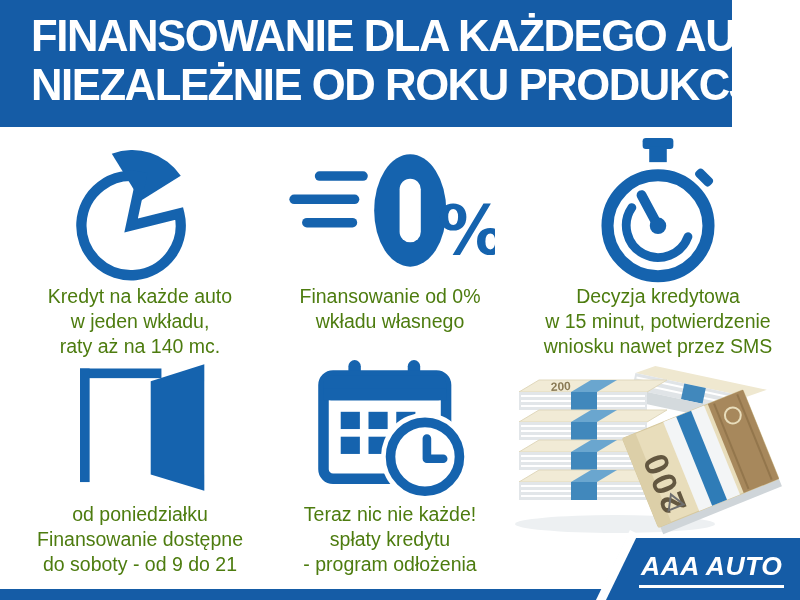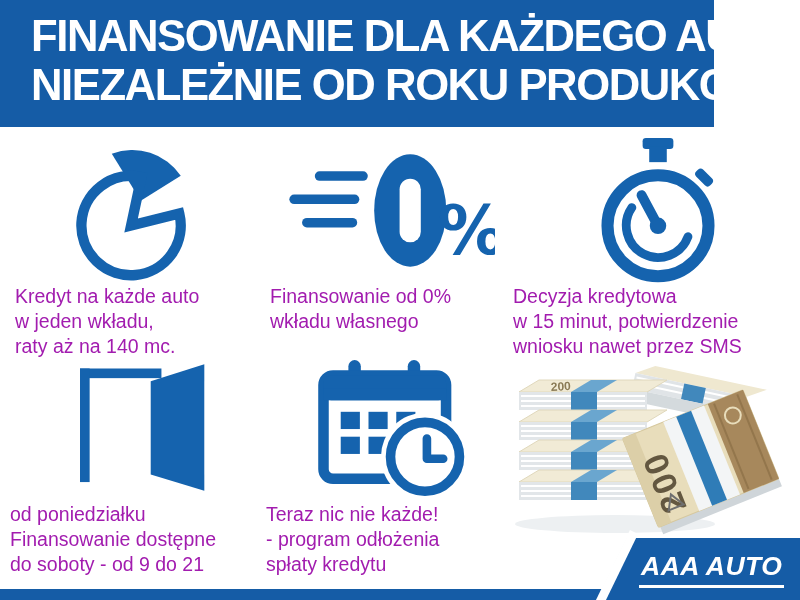--- a/index.html
+++ b/index.html
@@ -2,33 +2,33 @@
 <html><head>
 <meta charset="utf-8">
 <style>
   html,body{margin:0;padding:0;background:#e9e9e9;}
   .stage{
     position:relative;width:800px;height:600px;background:#ffffff;
     overflow:hidden;font-family:"Liberation Sans",sans-serif;
     margin:0 auto;
   }
   
-  .header{position:absolute;top:0;left:0;width:714px;height:127px;background:#155CA6;}
+  .header{position:absolute;top:0;left:0;width:714px;height:127px;background:#155CA6;padding-left:18px;}
   .header .hline{
     position:absolute;left:31px;color:#ffffff;font-weight:bold;
     font-size:45px;letter-spacing:-1.5px;white-space:nowrap;
     transform:scaleX(0.97);transform-origin:left center;
   }
   .hline.l1{top:10px;}
   .hline.l2{top:59px;}
   
   .icon{position:absolute;}
   
   .ftext{
-    position:absolute;text-align:left;color:#a21caf;
+    position:absolute;text-align:center;color:#4d7c0f;
     font-size:19.5px;line-height:25px;font-weight:500;
   }
   
   .bottom-strip{position:absolute;left:0;bottom:0;width:800px;height:11px;background:#155CA6;}
   .banner-svg{position:absolute;left:588px;top:528px;}
   .logo-text{
     position:absolute;left:639px;top:551px;width:140px;text-align:left;
   }
   .logo-text span{
     display:inline-block;color:#ffffff;font-weight:bold;font-style:italic;
@@ -177,22 +177,22 @@
     </g>
   </svg>
 
   <div class="ftext" style="left:10px;top:502px;width:260px;">
     <div>od poniedziałku</div>
     <div>Finansowanie dostępne</div>
     <div>do soboty - od 9 do 21</div>
   </div>
   <div class="ftext" style="left:266px;top:502px;width:248px;">
     <div>Teraz nic nie każde!</div>
+    <div>spłaty kredytu</div>
     <div>- program odłożenia</div>
-    <div>spłaty kredytu</div>
   </div>
 
   <div class="bottom-strip"></div>
   <svg class="banner-svg" width="212" height="72" viewBox="0 0 212 72">
     <polygon points="39,10 212,10 212,72 9,72" fill="#155CA6"></polygon>
     <line x1="46" y1="4" x2="12" y2="74" stroke="#ffffff" stroke-width="9"></line>
   </svg>
   <div class="logo-text">
     <span>AAA AUTO</span>
   </div>

